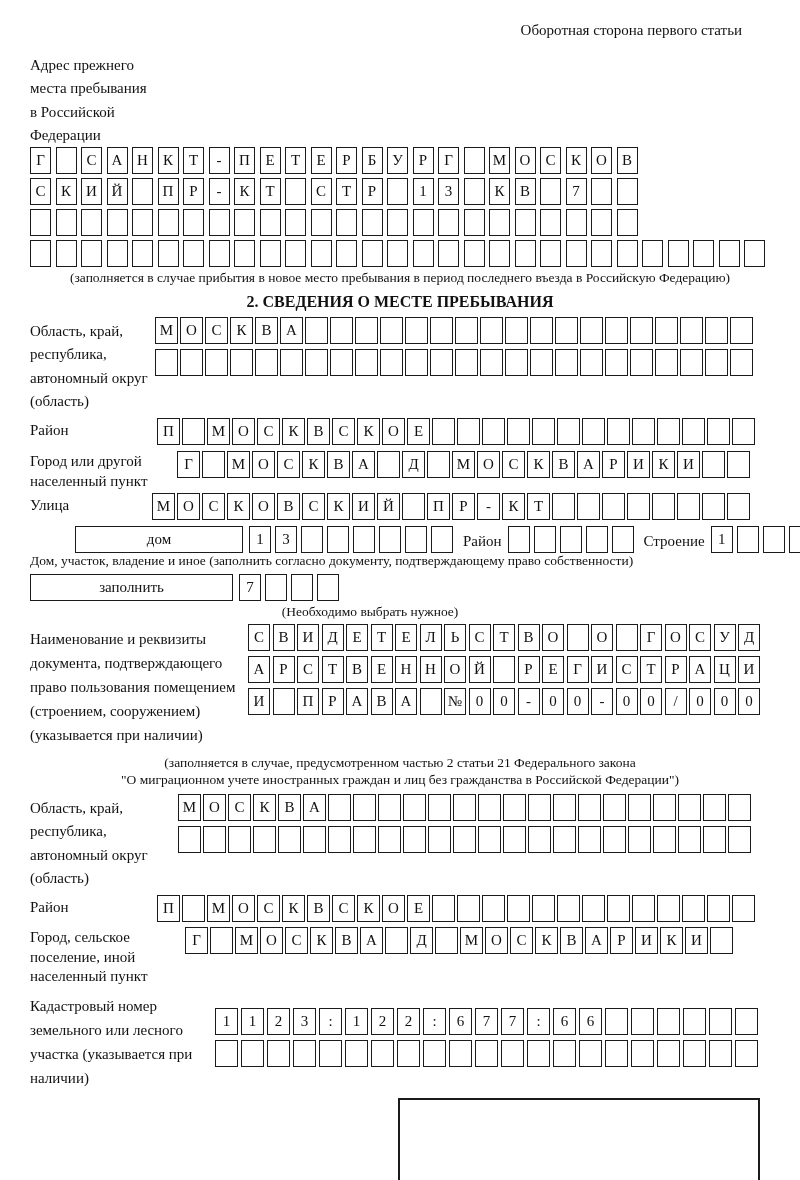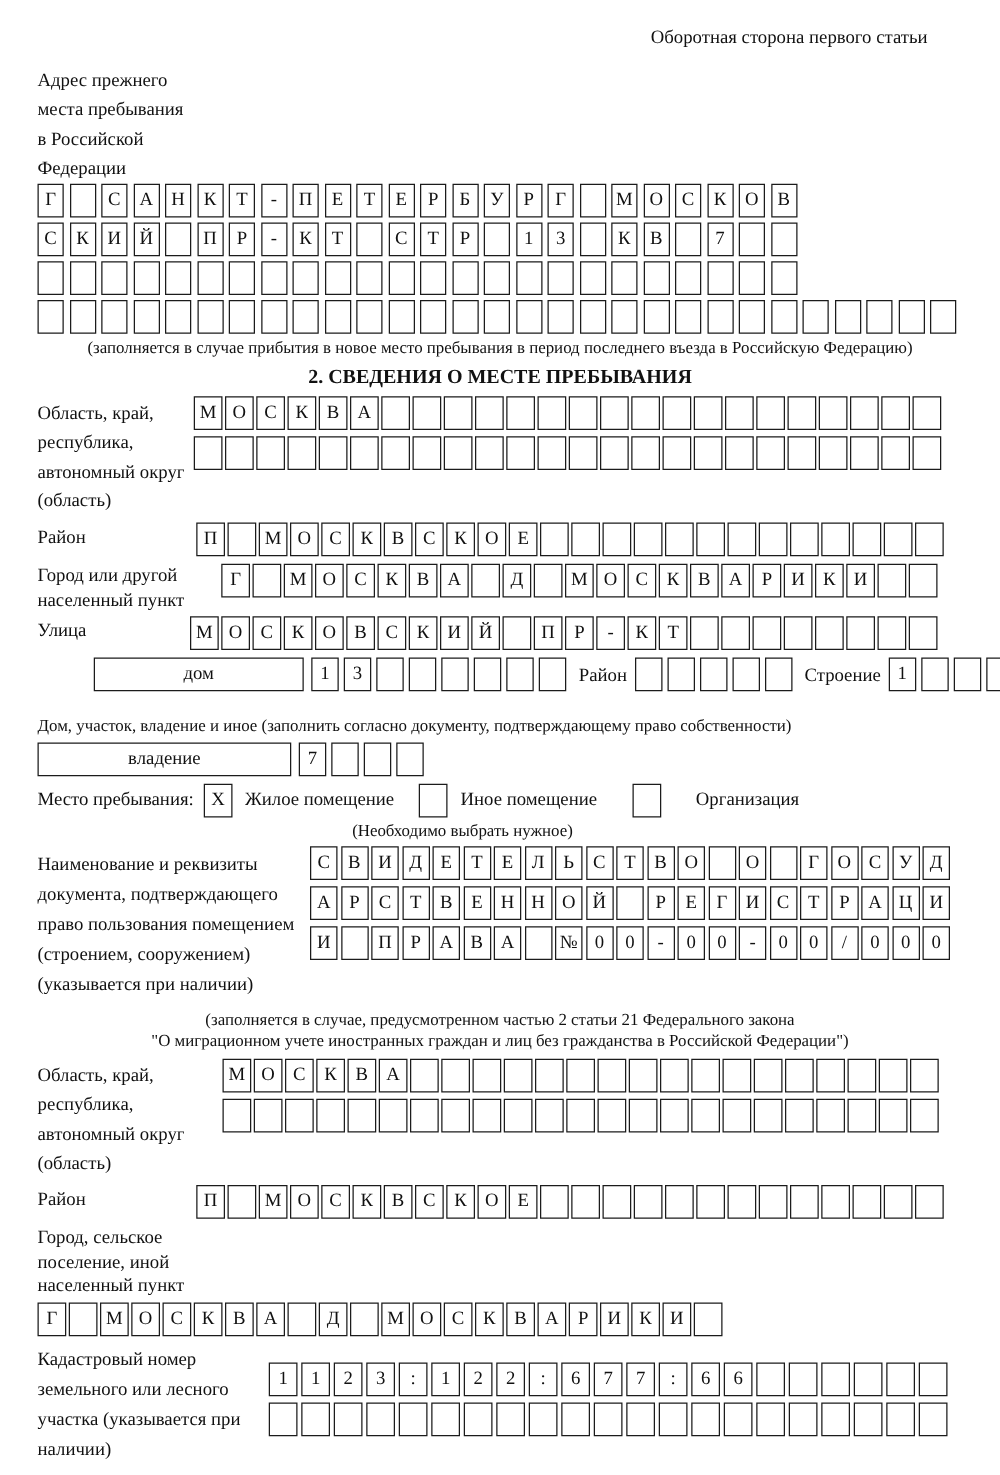--- a/index.html
+++ b/index.html
@@ -331,47 +331,32 @@
         <span class="cell"></span>
       </div>
     <div class="inline-lbl">Строение</div>
     <div class="cells house">
         <span class="cell">1</span>
         <span class="cell"></span>
         <span class="cell"></span>
         <span class="cell"></span>
       </div>
   </div>
-  <div class="caption" style="text-align:left;margin-top:20px;">Дом, участок, владение и иное (заполнить согласно документу, подтверждающему право собственности)</div>
+  <div class="caption" style="text-align:left;margin-top:0;">Дом, участок, владение и иное (заполнить согласно документу, подтверждающему право собственности)</div>
 
   <div class="form-line" style="margin-top:5px;align-items:center;">
-    <div class="bigbox" style="width:203px;">владение</div>
+    <div class="bigbox" style="width:203px;">заполнить</div>
     <div class="cells house" style="margin-left:6px;">
         <span class="cell">7</span>
         <span class="cell"></span>
         <span class="cell"></span>
         <span class="cell"></span>
       </div>
   </div>
 
-  <div class="form-line" style="margin-top:6px;align-items:center;">
-    <div class="lbl" style="padding-top:0;">Место пребывания:</div>
-    <div class="cells" style="margin-left:8px;">
-      <span class="cell">X</span>
-    </div>
-    <div class="inline-lbl" style="padding-top:0;">Жилое помещение</div>
-    <div class="cells" style="margin-left:14px;">
-      <span class="cell"></span>
-    </div>
-    <div class="inline-lbl" style="padding-top:0;">Иное помещение</div>
-    <div class="cells" style="margin-left:22px;">
-      <span class="cell"></span>
-    </div>
-    <div class="inline-lbl" style="padding-top:0;padding-left:28px;">Организация</div>
-  </div>
   <div class="caption" style="width:400px;margin-left:140px;">(Необходимо выбрать нужное)</div>
 
   <div class="form-line" style="margin-top:4px;">
     <div class="lbl" style="width:218px;line-height:1.6;">Наименование и реквизиты документа, подтверждающего право пользования помещением (строением, сооружением) (указывается при наличии)</div>
     <div class="rows-col" style="gap:5px;">
       <div class="cells doc">
           <span class="cell">С</span>
           <span class="cell">В</span>
           <span class="cell">И</span>
           <span class="cell">Д</span>
@@ -524,21 +509,21 @@
         <span class="cell"></span>
         <span class="cell"></span>
         <span class="cell"></span>
         <span class="cell"></span>
         <span class="cell"></span>
         <span class="cell"></span>
         <span class="cell"></span>
       </div>
   </div>
 
-  <div class="form-line" style="margin-top:3px;flex-direction:column;">
+  <div class="form-line" style="margin-top:3px;">
     <div class="lbl" style="width:155px;">Город, сельское поселение, иной населенный пункт</div>
     <div class="cells" style="margin-top:2px;">
         <span class="cell">Г</span>
         <span class="cell"></span>
         <span class="cell">М</span>
         <span class="cell">О</span>
         <span class="cell">С</span>
         <span class="cell">К</span>
         <span class="cell">В</span>
         <span class="cell">А</span>

